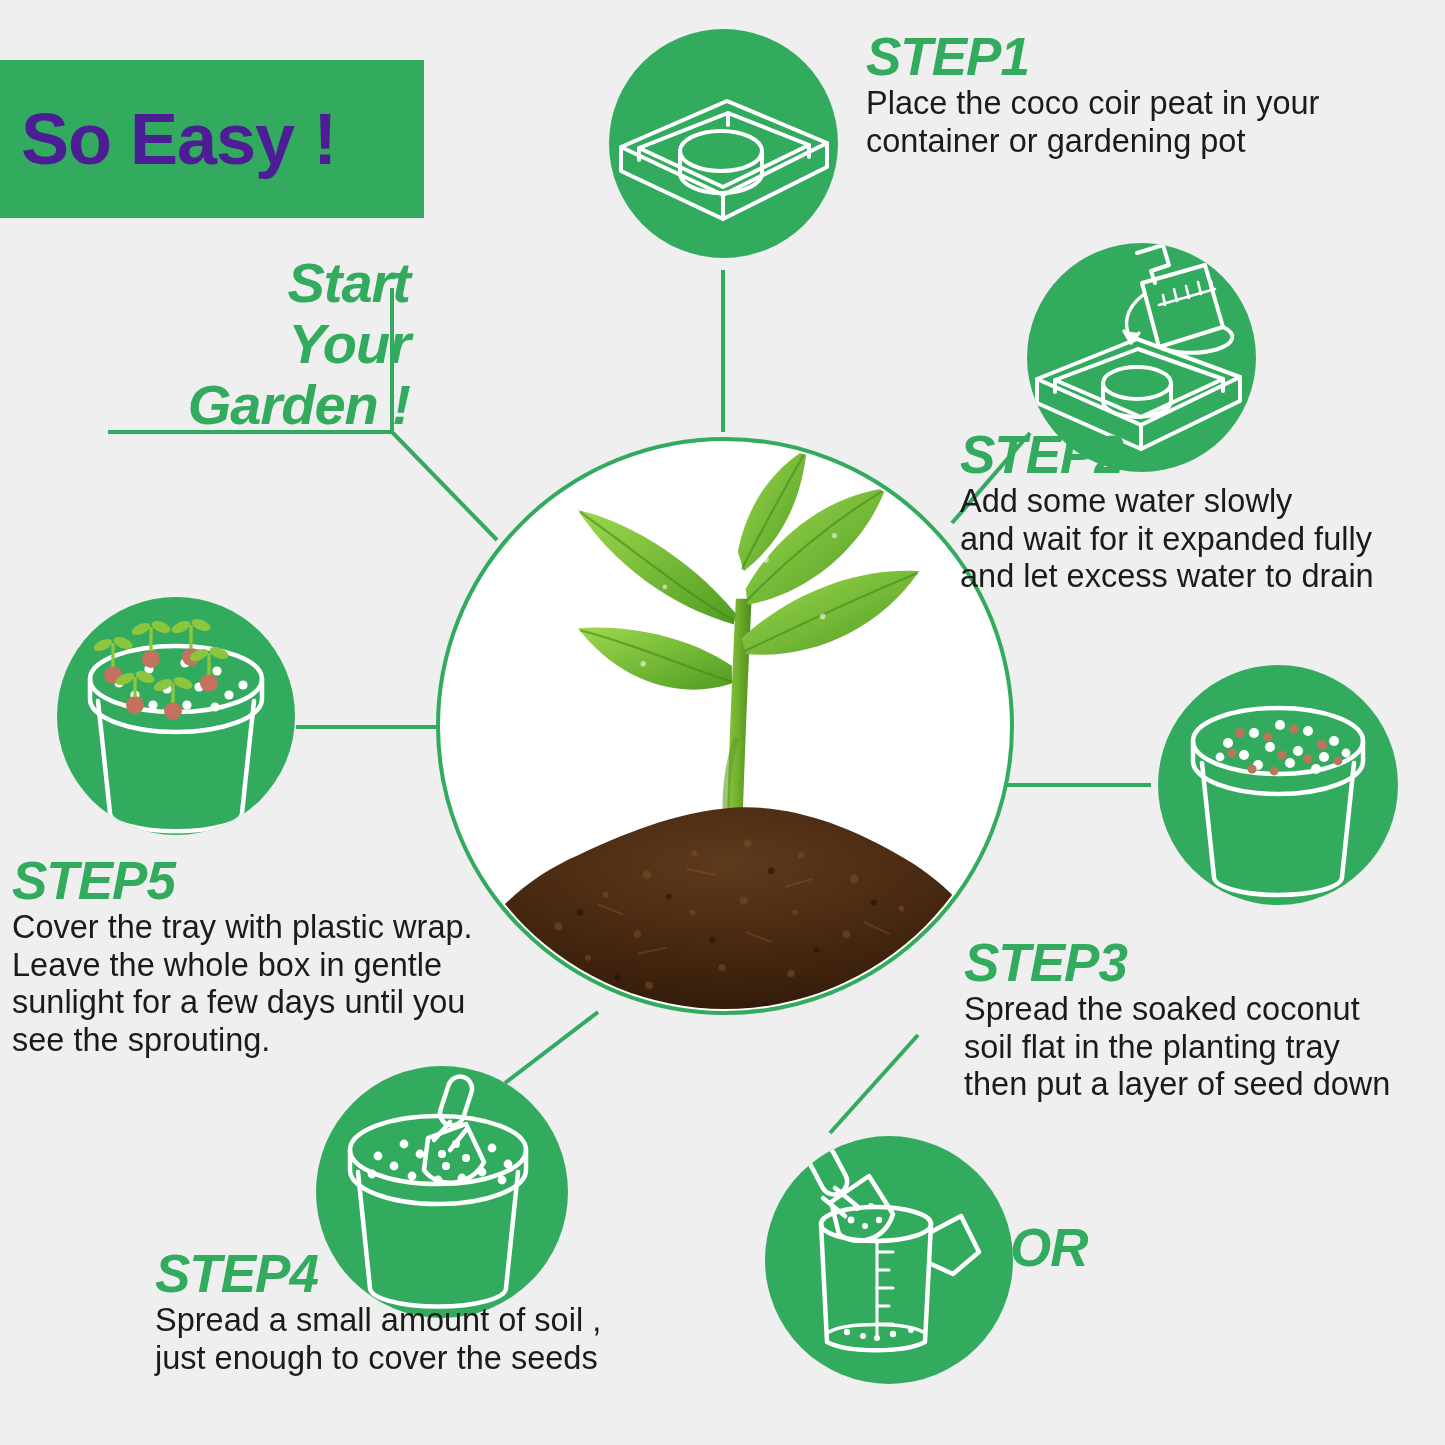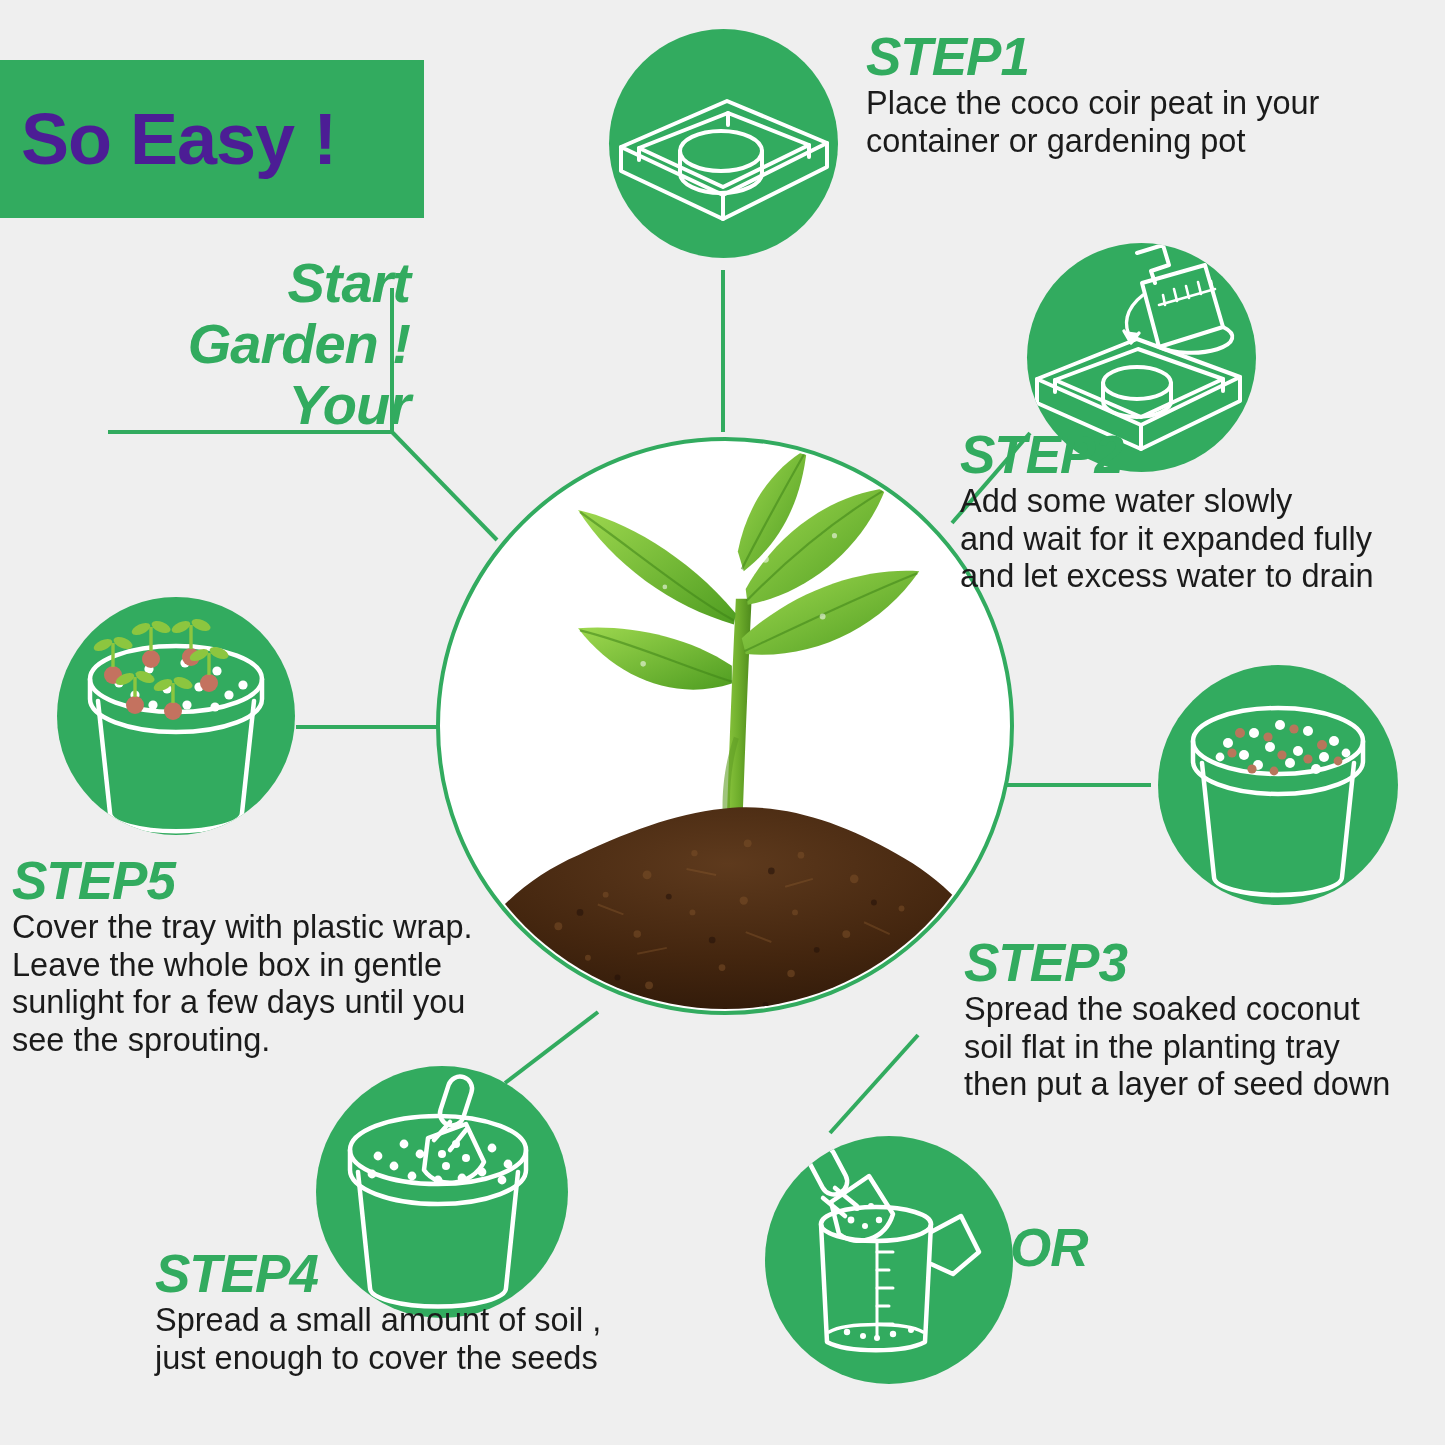--- a/index.html
+++ b/index.html
@@ -436,22 +436,22 @@
   </div>
 
   <div class="layer" id="content" style="pointer-events:none;">
 
     <div class="banner">
       <span>So Easy !</span>
     </div>
 
     <div class="slogan">
       <div>Start</div>
+      <div>Your</div>
       <div>Garden !</div>
-      <div>Your</div>
     </div>
 
     <div class="stepblock ta-left" style="left:866px;top:30px;width:470px;">
       <span class="steplabel">STEP1</span>
       <span class="stepbody">Place the coco coir peat in your
 container or gardening pot</span>
     </div>
 
     <div class="stepblock ta-right" style="left:960px;top:428px;width:470px;">
       <span class="steplabel">STEP2</span>

